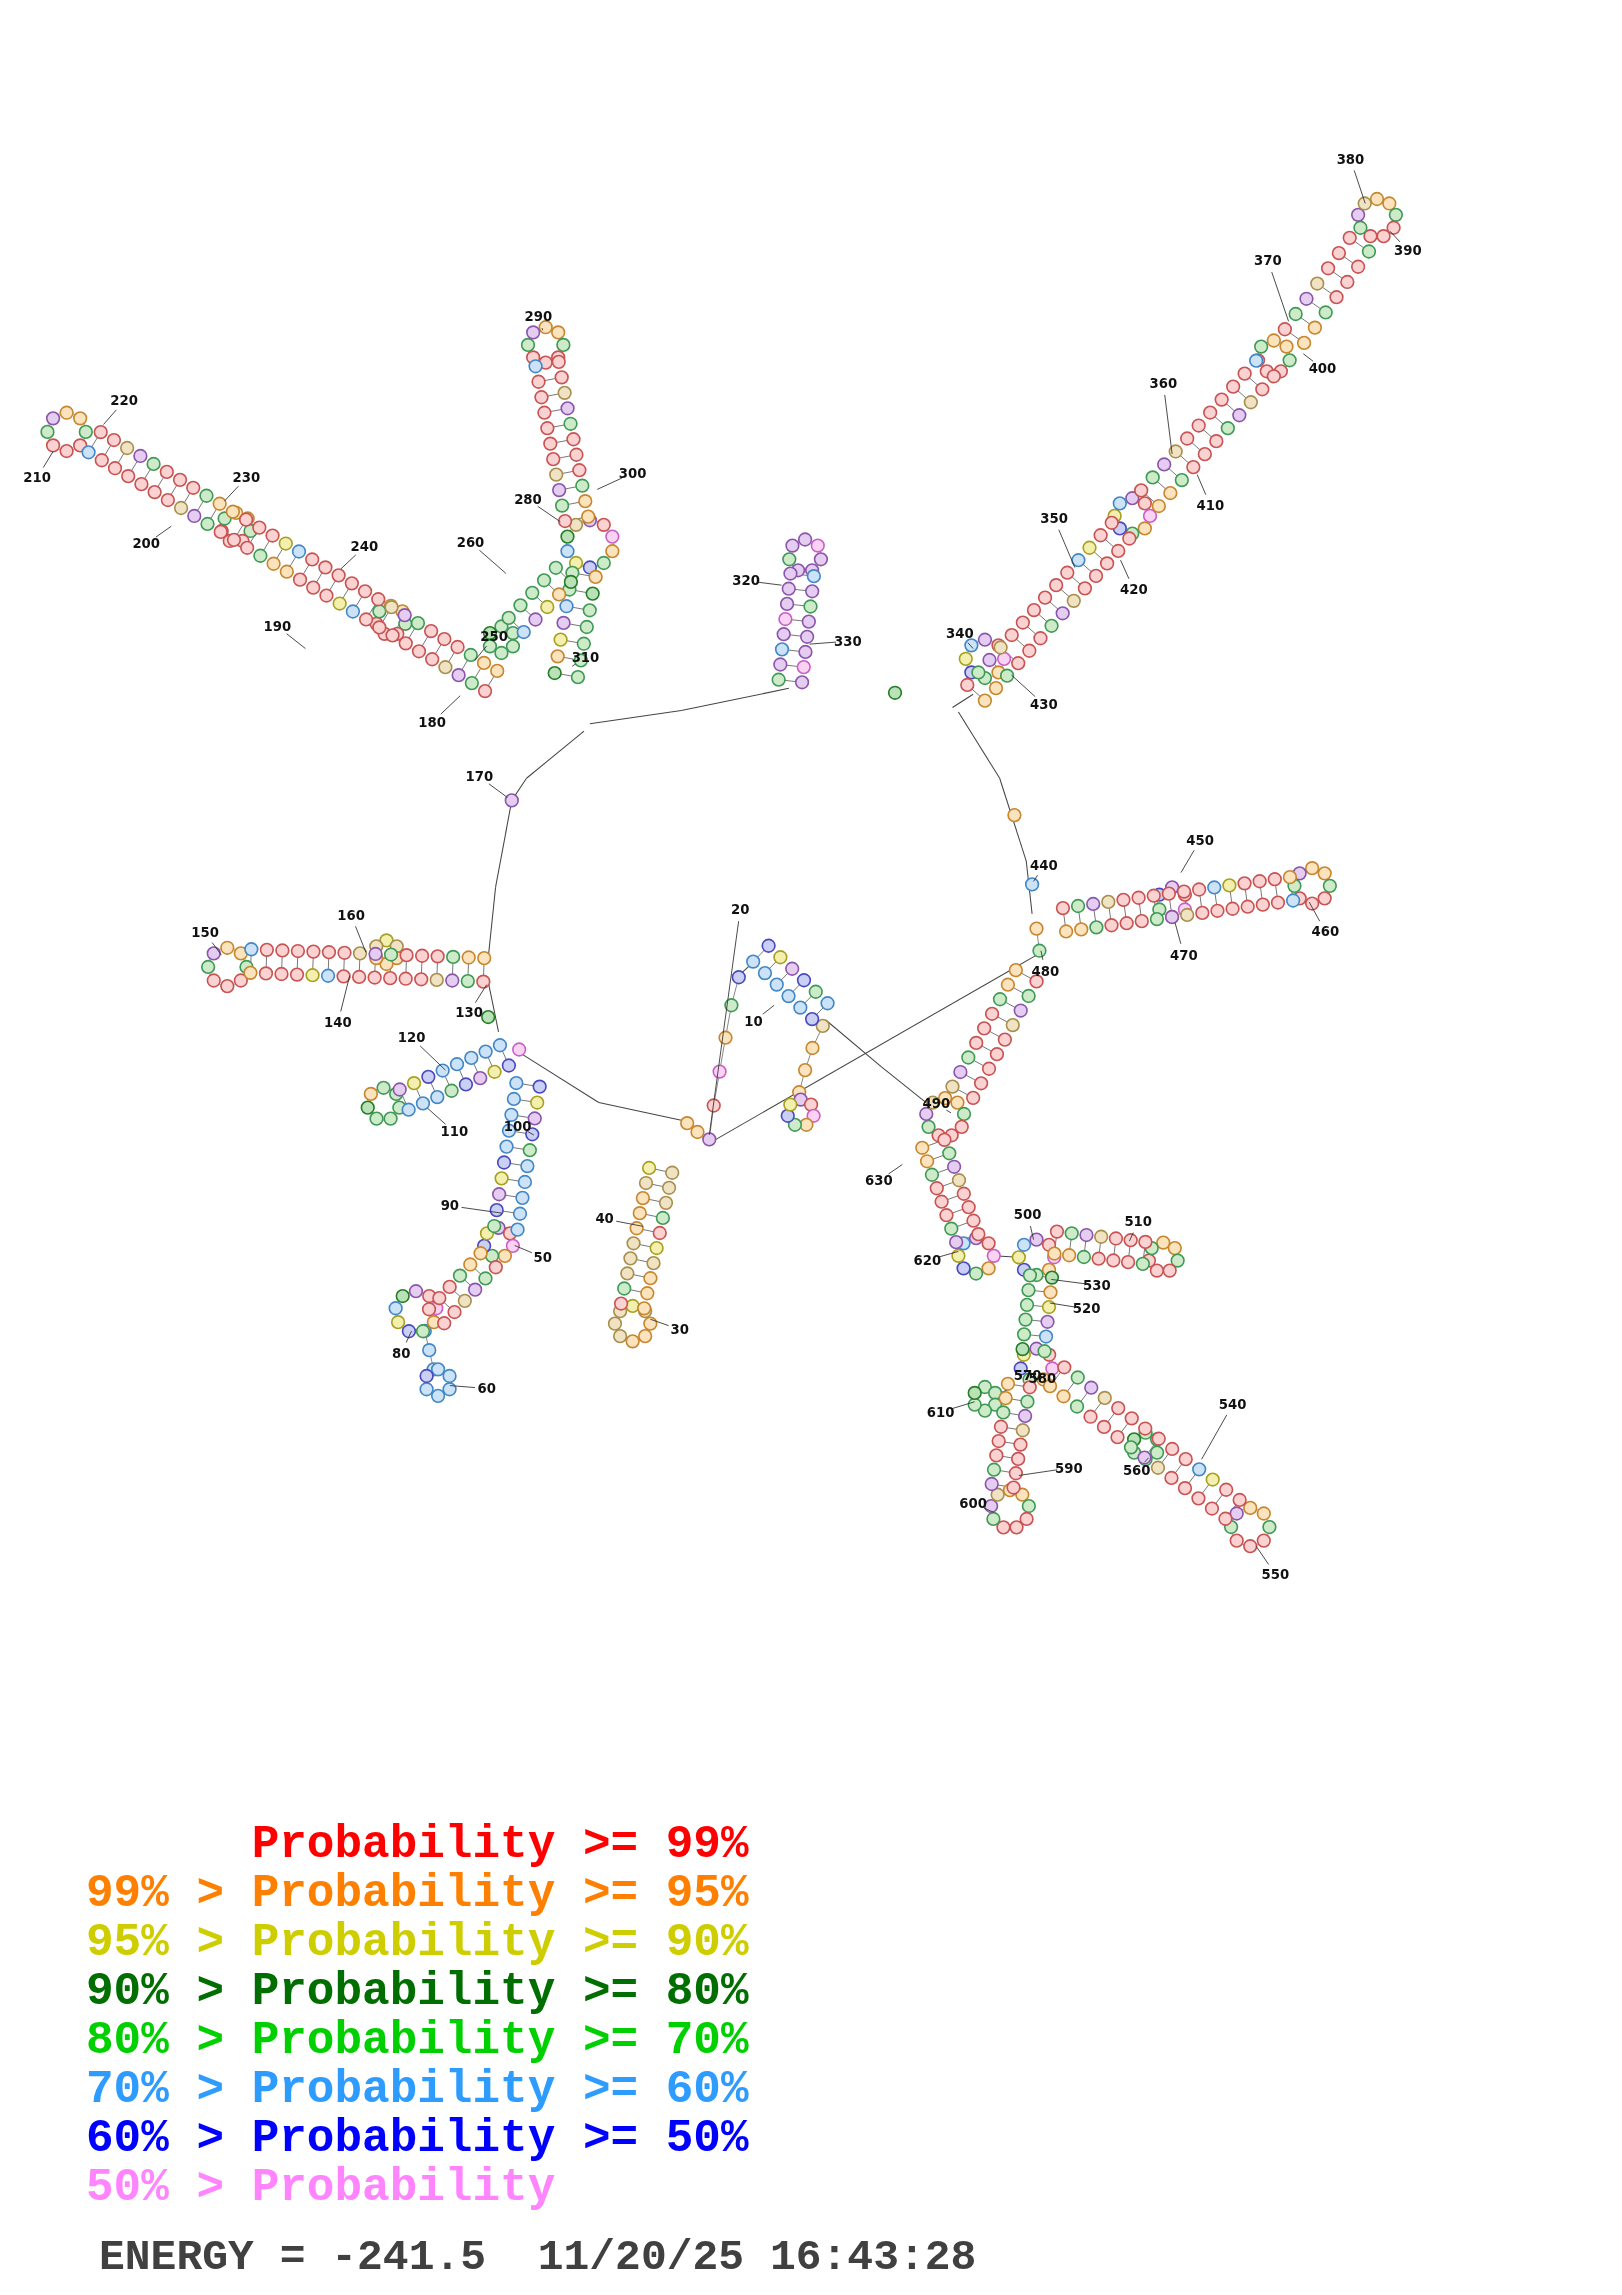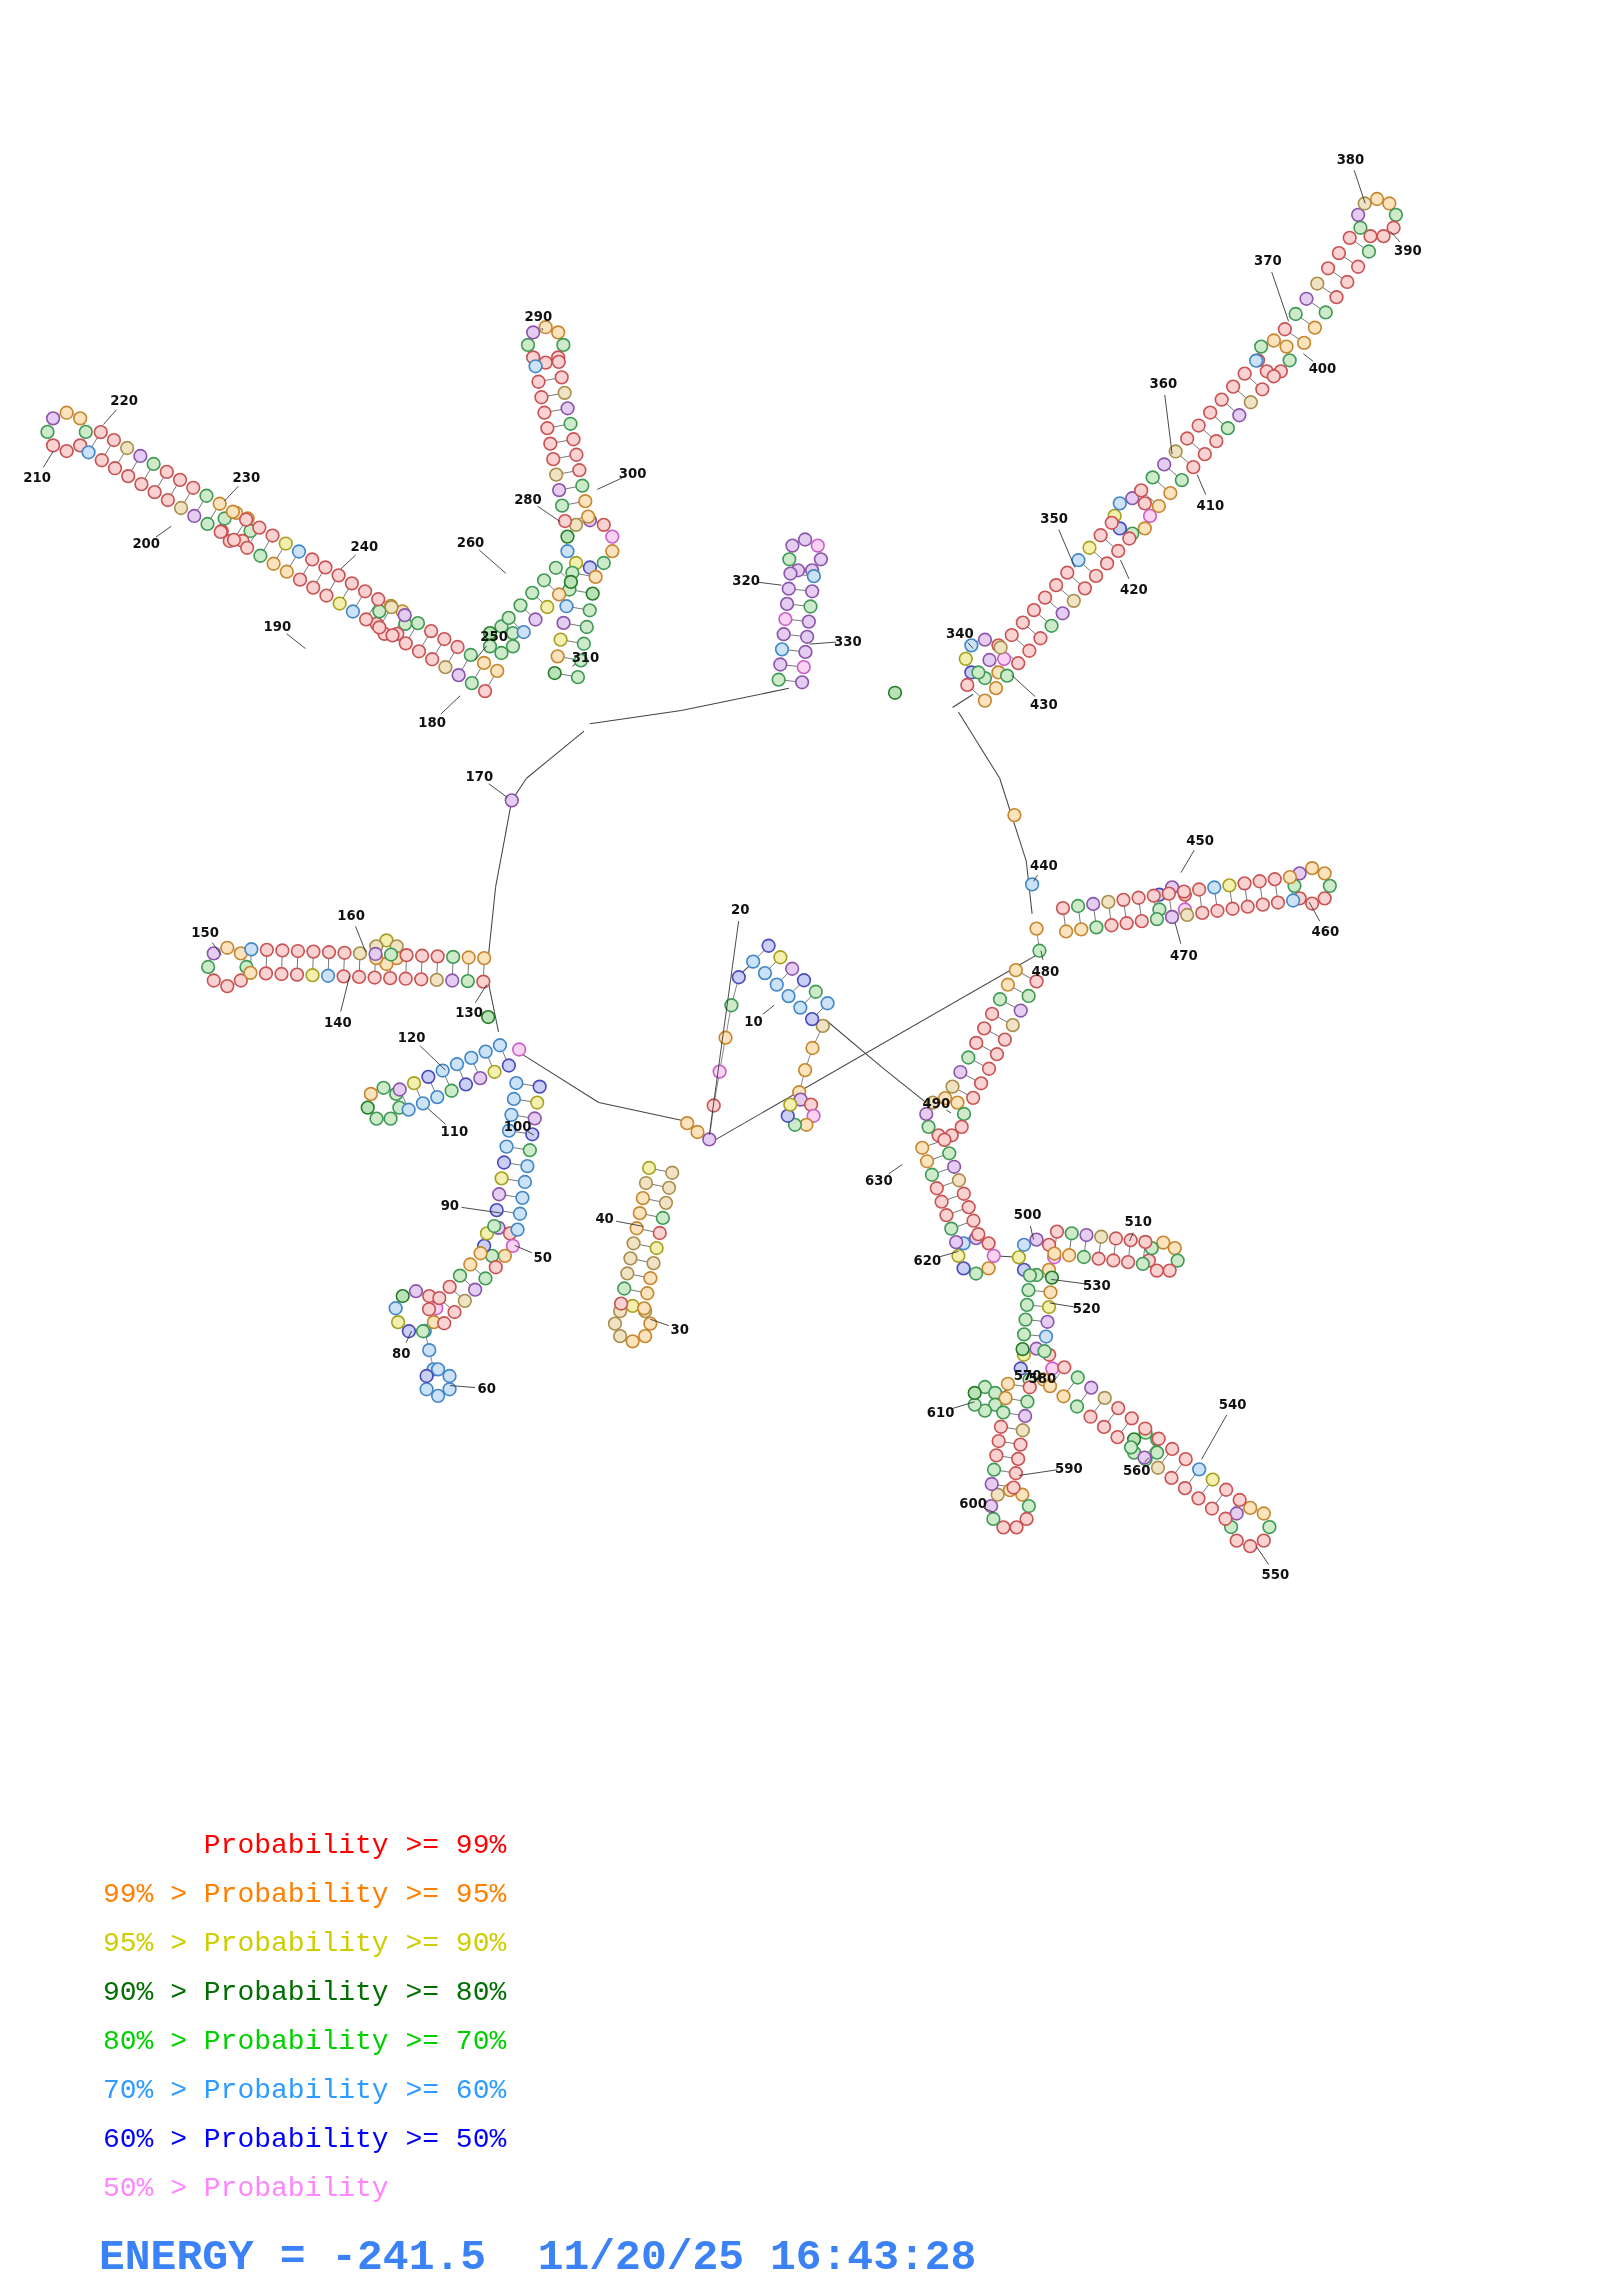--- a/index.html
+++ b/index.html
@@ -2,26 +2,26 @@
 <html style="font-size:10.5px"><head>
 <meta charset="utf-8">
 <style>
   html,body{margin:0;padding:0;}
   body{
     width:1622px;height:2295px;background:#ffffff;position:relative;
     font-family:"DejaVu Sans",sans-serif;overflow:hidden;
   }
   #scene{position:absolute;left:0;top:0;width:1622px;height:2295px;}
   #legend{
-    position:absolute;left:103px;top:1821px;
+    position:absolute;left:86px;top:1821px;
     font-family:"Liberation Mono","DejaVu Sans Mono",monospace;
-    font-weight:normal;font-size:28px;line-height:49px;white-space:pre;
+    font-weight:bold;font-size:46px;line-height:49px;white-space:pre;
   }
   #energy{
-    position:absolute;left:99px;top:2233px;color:#3b82f6;
+    position:absolute;left:99px;top:2233px;color:#404040;
     font-family:"Liberation Mono","DejaVu Sans Mono",monospace;
     font-weight:bold;font-size:43px;white-space:pre;
   }
 </style>
 </head>
 <body>
 
 <svg id="scene" viewBox="0 0 1100 1557" xmlns="http://www.w3.org/2000/svg">
   <g id="skeleton-layer">
       <line x1="535" y1="467" x2="462" y2="482" stroke="#444" stroke-width="0.7"></line>

